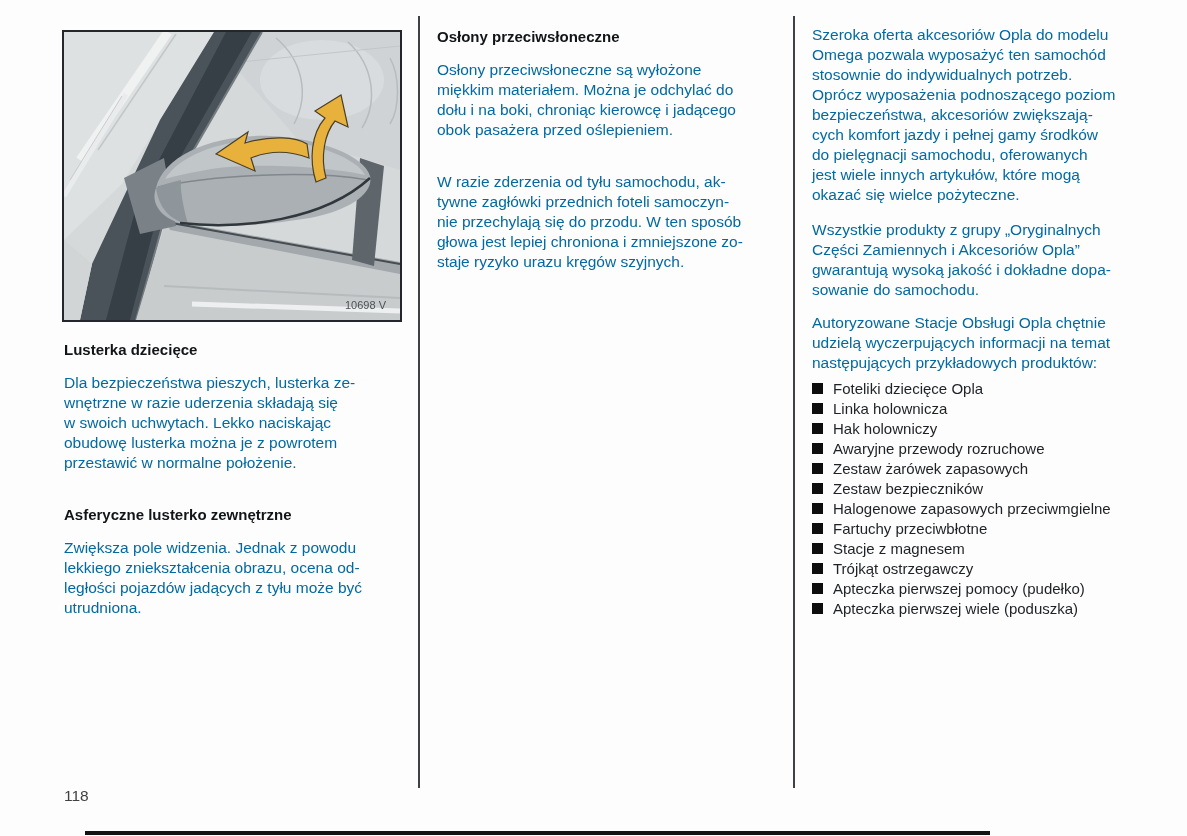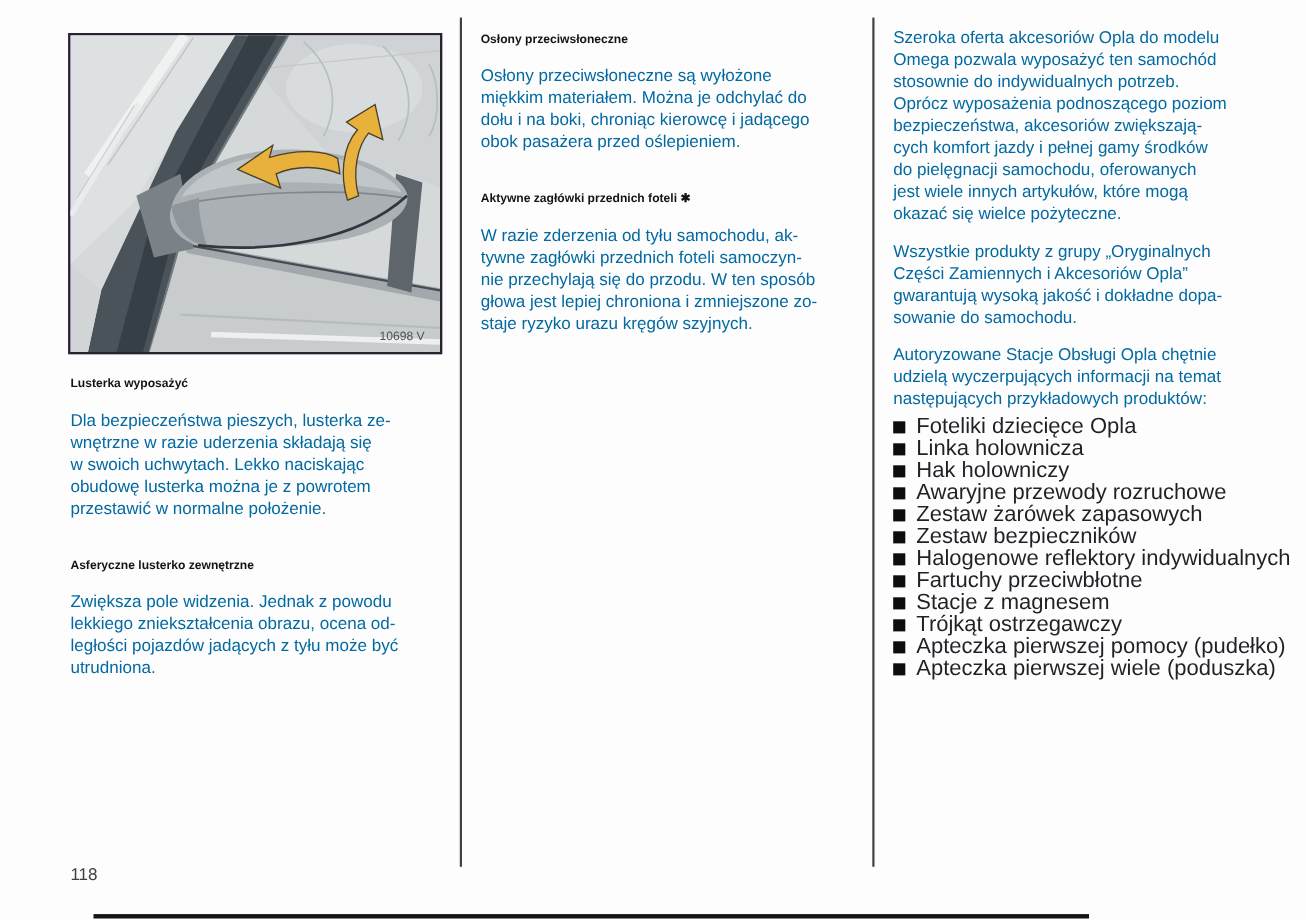--- a/index.html
+++ b/index.html
@@ -17,36 +17,36 @@
   
   .vline{position:absolute;top:16px;height:772px;width:2px;background:#3f4244;}
   .vline.v1{left:418px;}
   .vline.v2{left:793px;}
   
   .col{position:absolute;}
   .col-left{left:64px;top:340px;width:352px;}
   .col-mid{left:437px;top:27px;width:352px;}
   .col-right{left:812px;top:25px;width:368px;}
   h2.head{
-    font-size:11px;line-height:19px;font-weight:bold;color:#121518;
+    font-size:15px;line-height:19px;font-weight:bold;color:#121518;
     margin:0 0 14px 0;white-space:pre;
   }
   .col-right h2.head{line-height:20px;margin-bottom:18px;}
   p.para{
     font-size:15.5px;line-height:20px;color:#0369a1;margin:0;white-space:pre;
   }
   .sec + .sec{margin-top:32px;}
   .sec p.para{margin:0;}
   .rp1{margin-bottom:15px !important;}
   .rp2{margin-bottom:13px !important;}
   .rp3{margin-bottom:5px !important;}
   ul.products{list-style:none;margin:0;padding:0;}
   ul.products li{
     height:20px;display:flex;align-items:center;white-space:nowrap;
-    font-size:20px;color:#1e2125;
+    font-size:15px;color:#1e2125;
   }
   .bullet{width:11px;height:11px;background:#0d0d0d;margin-right:10px;flex:none;}
   
   .page-number{
     position:absolute;left:64px;top:787px;font-size:15.5px;color:#404040;
   }
   .scan-edge{
     position:absolute;left:85px;top:831px;width:905px;height:4px;background:#141414;
   }
 </style>
@@ -96,21 +96,21 @@
 
       <text x="281" y="277" font-size="11" fill="#4c5156">10698 V</text>
     </svg>
   </div>
 
   <div class="vline v1"></div>
   <div class="vline v2"></div>
 
   <div class="col col-left">
     <div class="sec">
-      <h2 class="head">Lusterka wyposażyć</h2>
+      <h2 class="head">Lusterka dziecięce</h2>
       <p class="para">Dla bezpieczeństwa pieszych, lusterka ze-
 wnętrzne w razie uderzenia składają się
 w swoich uchwytach. Lekko naciskając
 obudowę lusterka można je z powrotem
 przestawić w normalne położenie.</p>
     </div>
     <div class="sec">
       <h2 class="head">Asferyczne lusterko zewnętrzne</h2>
       <p class="para">Zwiększa pole widzenia. Jednak z powodu
 lekkiego zniekształcenia obrazu, ocena od-
@@ -121,21 +121,20 @@
 
   <div class="col col-mid">
     <div class="sec">
       <h2 class="head">Osłony przeciwsłoneczne</h2>
       <p class="para">Osłony przeciwsłoneczne są wyłożone
 miękkim materiałem. Można je odchylać do
 dołu i na boki, chroniąc kierowcę i jadącego
 obok pasażera przed oślepieniem.</p>
     </div>
     <div class="sec">
-      <h2 class="head">Aktywne zagłówki przednich foteli ✱</h2>
       <p class="para">W razie zderzenia od tyłu samochodu, ak-
 tywne zagłówki przednich foteli samoczyn-
 nie przechylają się do przodu. W ten sposób
 głowa jest lepiej chroniona i zmniejszone zo-
 staje ryzyko urazu kręgów szyjnych.</p>
     </div>
   </div>
 
   <div class="col col-right">
     <p class="para rp1">Szeroka oferta akcesoriów Opla do modelu
@@ -174,21 +173,21 @@
       <li>
           <span class="bullet"></span>
           <span>Zestaw żarówek zapasowych</span>
         </li>
       <li>
           <span class="bullet"></span>
           <span>Zestaw bezpieczników</span>
         </li>
       <li>
           <span class="bullet"></span>
-          <span>Halogenowe reflektory indywidualnych</span>
+          <span>Halogenowe zapasowych przeciwmgielne</span>
         </li>
       <li>
           <span class="bullet"></span>
           <span>Fartuchy przeciwbłotne</span>
         </li>
       <li>
           <span class="bullet"></span>
           <span>Stacje z magnesem</span>
         </li>
       <li>

